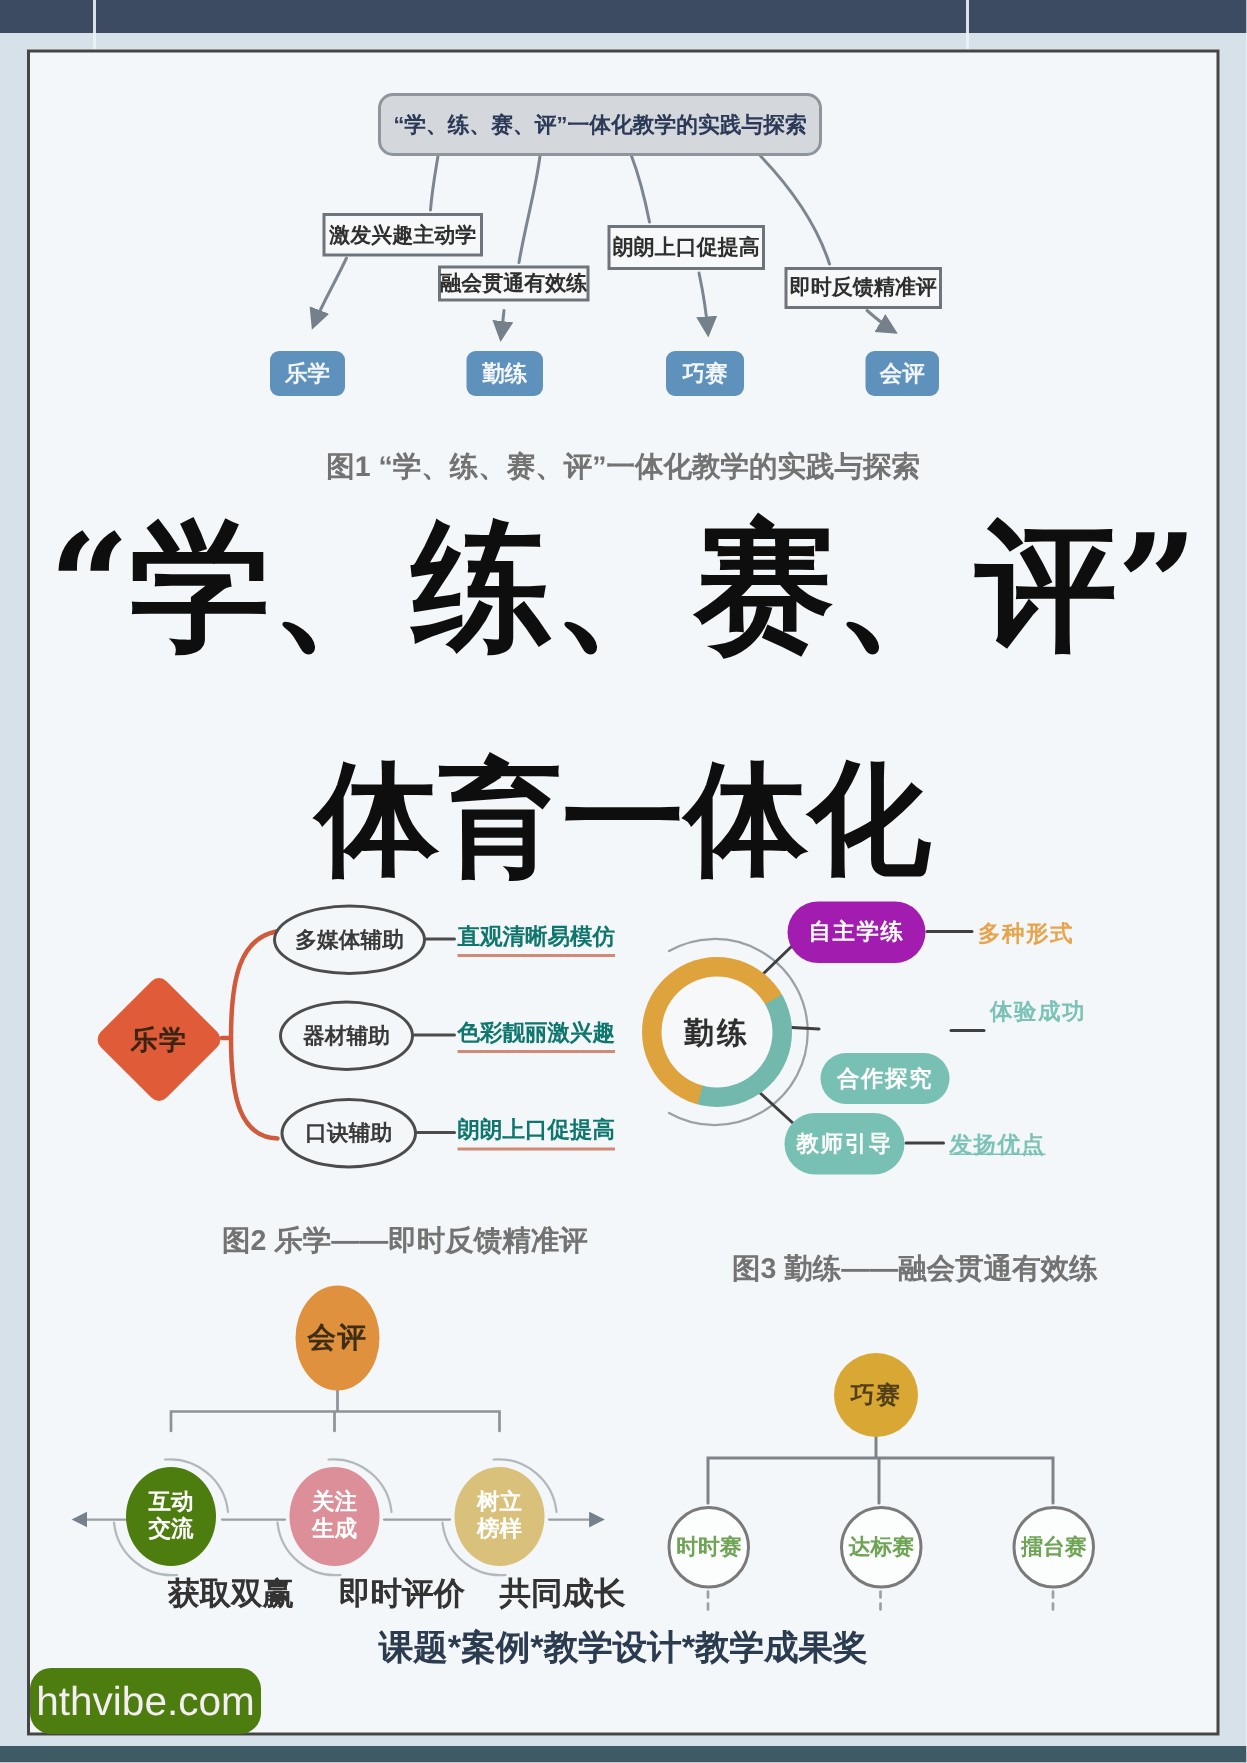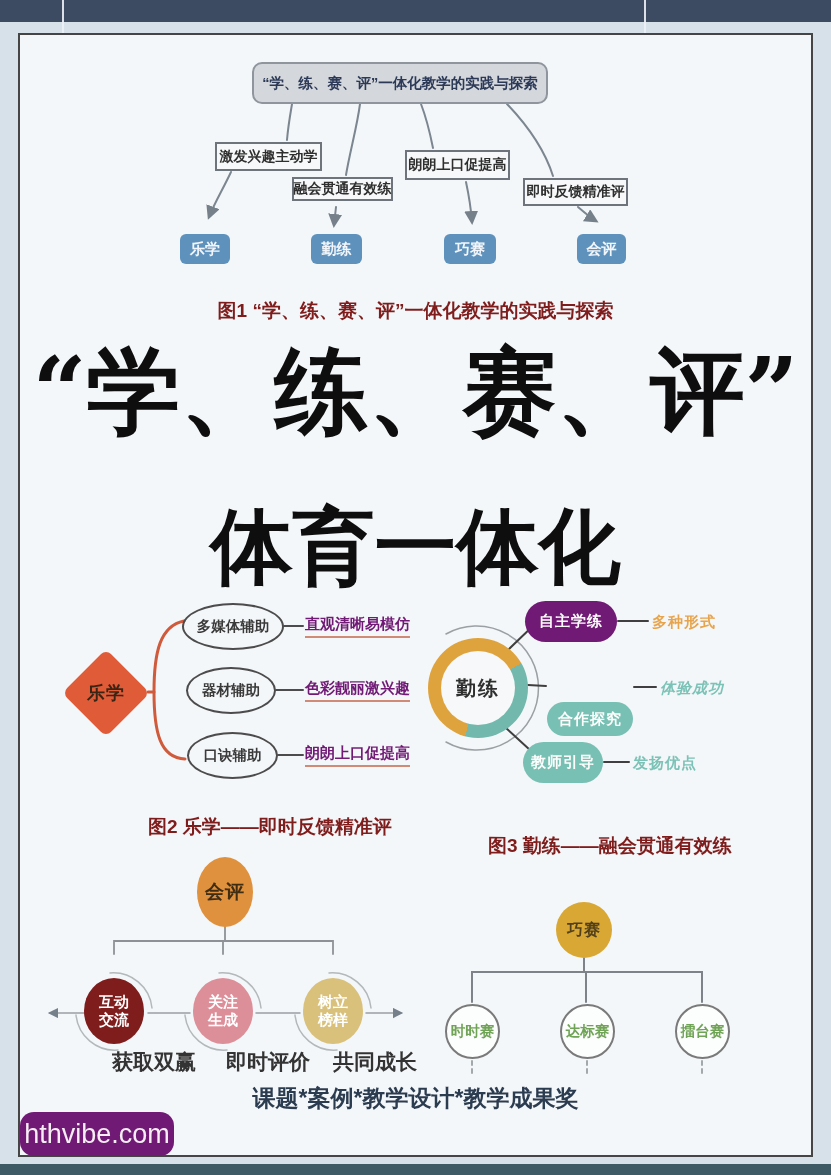--- a/index.html
+++ b/index.html
@@ -11,44 +11,44 @@
   .abs{position:absolute;}
   .topbar{left:0;top:0;width:831px;height:22px;background:#3d4b62;}
   .vline{top:0;width:2px;height:33px;background:#edf2f7;opacity:.9;}
   .card{left:18px;top:33px;width:795px;height:1124px;background:#f4f7f9;border:2px solid #454545;box-sizing:border-box;}
   .bottombar{left:0;top:1164px;width:831px;height:11px;background:#3e5a64;}
   svg.overlay{left:0;top:0;width:831px;height:1175px;pointer-events:none;}
 
   .rootbox{display:flex;align-items:center;justify-content:center;background:#d4d7db;border:2px solid #8f959d;border-radius:10px;font-weight:bold;font-size:14.5px;color:#2c3a58;box-sizing:border-box;white-space:nowrap;}
   .branchbox{display:flex;align-items:center;justify-content:center;background:#f7f8f9;border:2px solid #6e747b;font-weight:bold;font-size:14px;color:#2f2f2f;box-sizing:border-box;white-space:nowrap;}
   .bluebox{display:flex;align-items:center;justify-content:center;background:#5e91bc;border-radius:6px;color:#f2f6fa;font-weight:bold;font-size:15px;white-space:nowrap;}
-  .caption{font-weight:bold;font-size:19px;color:#7f1d1d;white-space:nowrap;}
+  .caption{font-weight:bold;font-size:19px;color:#737373;white-space:nowrap;}
   .center-text{width:831px;text-align:center;}
   .headline1{font-family:"DejaVu Serif","Liberation Serif",serif;font-weight:900;color:#0e0e0e;font-size:94px;line-height:1;}
   .headline2{font-family:"DejaVu Serif","Liberation Serif",serif;font-weight:900;color:#0e0e0e;font-size:82px;line-height:1;}
   .diamond{width:62px;height:62px;transform:rotate(45deg);background:#e05c38;border-radius:7px;display:flex;align-items:center;justify-content:center;}
   .diamond-label{transform:rotate(-45deg);font-weight:bold;font-size:18px;color:#3c2414;letter-spacing:1px;white-space:nowrap;}
   .ellipse{border:2px solid #4c4c4c;border-radius:50%;display:flex;align-items:center;justify-content:center;font-weight:bold;font-size:14.5px;color:#3a3a3a;box-sizing:border-box;white-space:nowrap;background:transparent;}
-  .ulabel{font-weight:bold;font-size:15px;color:#701a75;border-bottom:2px solid #d08a76;padding-bottom:2px;white-space:nowrap;}
+  .ulabel{font-weight:bold;font-size:15px;color:#0f766e;border-bottom:2px solid #d08a76;padding-bottom:2px;white-space:nowrap;}
   .ring{width:100px;height:100px;border-radius:50%;background:conic-gradient(#dfa33e 0deg 60deg,#72b8ad 60deg 195deg,#dfa33e 195deg 360deg);display:flex;align-items:center;justify-content:center;}
   .ring-inner{width:74px;height:74px;border-radius:50%;background:#f6f8f9;display:flex;align-items:center;justify-content:center;font-weight:bold;font-size:20px;color:#2f2f2f;letter-spacing:2px;white-space:nowrap;}
   .pill{border-radius:22px;display:flex;align-items:center;justify-content:center;color:#fdfdfc;font-weight:bold;font-size:15px;letter-spacing:1px;white-space:nowrap;}
-  .pill.orange{background:#701a75;}
+  .pill.orange{background:#a21caf;}
   .pill.teal{background:#79c0b4;}
   .sidelabel{font-weight:bold;font-size:15px;white-space:nowrap;letter-spacing:1px;}
   .sidelabel.orange{color:#e8a44c;}
   .sidelabel.teal{color:#7cc2b6;}
   .circle{border-radius:50%;display:flex;align-items:center;justify-content:center;text-align:center;font-weight:bold;color:#fff;}
   .mcircle{font-size:15px;line-height:1.2;white-space:pre-line;}
   .blabel{font-weight:bold;font-size:21px;color:#333;white-space:nowrap;}
   .wcircle{border:2px solid #7a7a7a;background:#fcfdfd;color:#6fa355;font-size:14.5px;box-sizing:border-box;white-space:nowrap;}
   .goldcircle{background:#d9a733;color:#53401a;font-size:16px;letter-spacing:1px;}
   .orangecircle{background:#e0913d;color:#3f2d14;font-size:19px;letter-spacing:1px;}
   .footer-line{font-weight:bold;font-size:23px;color:#2c3c50;}
-  .watermark{left:20px;top:1112px;width:154px;height:44px;background:#701a75;border-radius:14px;display:flex;align-items:center;justify-content:center;color:#f4eef2;font-size:27px;}
+  .watermark{left:20px;top:1112px;width:154px;height:44px;background:#4d7c0f;border-radius:14px;display:flex;align-items:center;justify-content:center;color:#f4eef2;font-size:27px;}
 </style>
 </head>
 <body>
 
 <div class="abs topbar"></div>
 <div class="abs vline" style="left:62px;"></div>
 <div class="abs vline" style="left:644px;"></div>
 <div class="abs card"></div>
 <div class="abs bottombar"></div>
 
@@ -125,26 +125,26 @@
 <div class="abs ulabel" style="left:305px;top:744px;">朗朗上口促提高</div>
 <div class="abs caption" style="left:148px;top:814px;">图2 乐学——即时反馈精准评</div>
 
 <div class="abs ring" style="left:428px;top:638px;">
   <div class="ring-inner">勤练</div>
 </div>
 <div class="abs pill orange" style="left:525px;top:601px;width:92px;height:41px;">自主学练</div>
 <div class="abs pill teal" style="left:547px;top:702px;width:86px;height:34px;">合作探究</div>
 <div class="abs pill teal" style="left:523px;top:742px;width:80px;height:41px;">教师引导</div>
 <div class="abs sidelabel orange" style="left:652px;top:613px;">多种形式</div>
-<div class="abs sidelabel teal" style="left:660px;top:679px;font-style:italic;">体验成功</div>
-<div class="abs sidelabel teal" style="left:633px;top:754px;">发扬优点</div>
+<div class="abs sidelabel teal" style="left:660px;top:665px;">体验成功</div>
+<div class="abs sidelabel teal" style="left:633px;top:754px;text-decoration:underline;">发扬优点</div>
 <div class="abs caption" style="left:488px;top:833px;">图3 勤练——融会贯通有效练</div>
 
 <div class="abs circle orangecircle" style="left:197px;top:857px;width:56px;height:70px;font-weight:bold;">会评</div>
-<div class="abs circle mcircle" style="left:84px;top:978px;width:60px;height:66px;background:#7f1d1d;">互动
+<div class="abs circle mcircle" style="left:84px;top:978px;width:60px;height:66px;background:#4d7c0f;">互动
 交流</div>
 <div class="abs circle mcircle" style="left:193px;top:978px;width:60px;height:66px;background:#dd8f99;">关注
 生成</div>
 <div class="abs circle mcircle" style="left:303px;top:978px;width:60px;height:66px;background:#d9c17c;">树立
 榜样</div>
 <div class="abs blabel" style="left:112px;top:1048px;">获取双赢</div>
 <div class="abs blabel" style="left:226px;top:1048px;">即时评价</div>
 <div class="abs blabel" style="left:333px;top:1048px;">共同成长</div>
 
 <div class="abs circle goldcircle" style="left:556px;top:902px;width:56px;height:56px;font-weight:bold;">巧赛</div>

